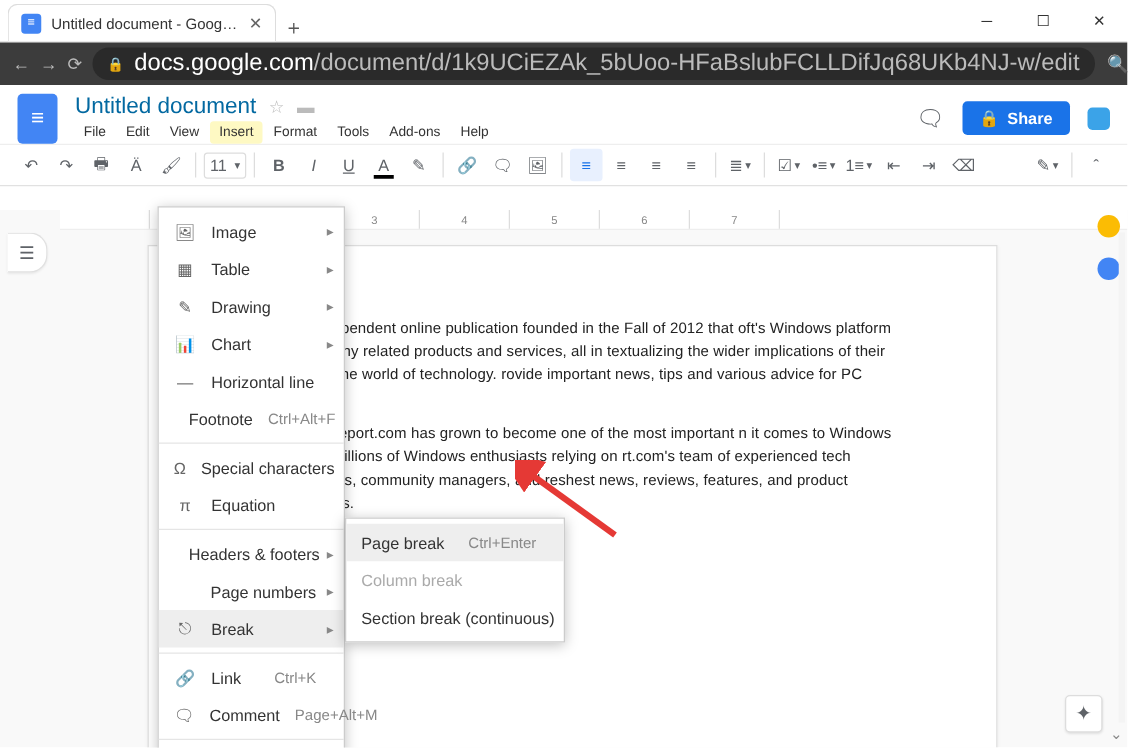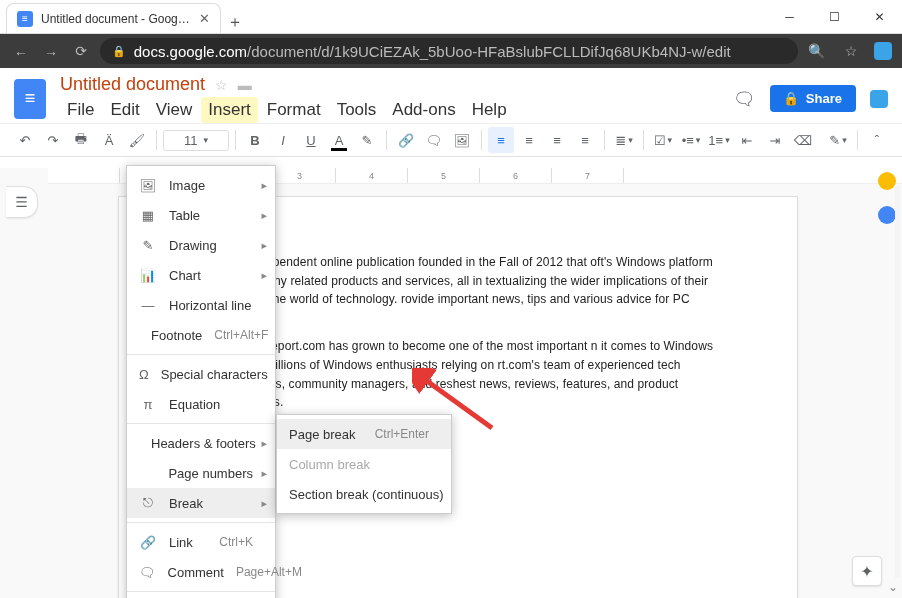--- a/index.html
+++ b/index.html
@@ -14,46 +14,46 @@
   .tab .tab-title { white-space: nowrap; overflow: hidden; text-overflow: ellipsis; width: 150px; }
   .tab .close-x { font-size: 13px; color: #666; }
   .newtab { width: 28px; display:flex; align-items:center; justify-content:center; color:#555; font-size:16px; }
   .winbtns { display:flex; }
   .winbtn { width: 45px; display:flex; align-items:center; justify-content:center; color:#333; font-size:12px; }
 
   .addrbar { height: 34px; background: #3c3c3c; display:flex; align-items:center; gap:8px; padding: 0 10px; }
   .navicon { color:#bbb; font-size:14px; width:22px; text-align:center; }
   .urlbox { flex:1; height:26px; background:#2a2a2a; border-radius:13px; display:flex; align-items:center; padding:0 12px; gap:8px; }
   .lock { color:#ddd; font-size:11px; }
-  .url { color:#bbb; font-size:15px; white-space:nowrap; overflow:hidden; text-overflow:ellipsis; }
+  .url { color:#bbb; font-size:19px; white-space:nowrap; overflow:hidden; text-overflow:ellipsis; }
   .url .domain { color:#fff; }
   .righticons { display:flex; gap:12px; align-items:center; }
   .wn { width:18px; height:18px; border-radius:4px; background:#3ba3e8; }
 
   
   .dochead { display:flex; align-items:center; padding: 6px 14px 0 14px; gap:14px; }
   .docicon { width:32px; height:40px; background:#4285f4; border-radius:4px; display:flex; align-items:center; justify-content:center; color:#fff; font-size:18px; }
   .titleblock { flex:1; }
   .doctitle-row { display:flex; align-items:center; gap:10px; }
-  .doctitle { font-size:18px; color:#c2410c; }
+  .doctitle { font-size:18px; color:#0369a1; }
   .star { color:#bbb; font-size:14px; }
   .folder { color:#bbb; font-size:14px; }
   .menubar { display:flex; gap:2px; margin-top:2px; }
-  .menuitem { font-size:17px; color:#333; padding:3px 7px; border-radius:3px; }
+  .menuitem { font-size:11px; color:#333; padding:3px 7px; border-radius:3px; }
   .menuitem.selected { background:#fef9c3; }
   .savedtext { font-size:13px; color:#5f6368; text-decoration:underline; margin-left:14px; }
   .headright { display:flex; align-items:center; gap:14px; }
   .comment-ic { color:#5f6368; font-size:18px; }
   .sharebtn { background:#1a73e8; color:#fff; font-size:13px; font-weight:600; padding:6px 14px; border-radius:4px; display:flex; align-items:center; gap:6px; }
 
   
   .toolbar { height:34px; border-top:1px solid #eee; border-bottom:1px solid #e1e1e1; display:flex; align-items:center; padding:0 12px; gap:2px; font-size:13px; color:#5f6368; }
   .tbtn { width:26px; height:26px; display:flex; align-items:center; justify-content:center; border-radius:3px; }
   .tsep { width:1px; height:20px; background:#ddd; margin:0 4px; }
-  .fontsize { border:1px solid #ddd; border-radius:3px; padding:2px 20px; font-size:13px; min-width:34px; display:flex; align-items:center; justify-content:space-between; gap:4px; }
+  .fontsize { border:1px solid #ddd; border-radius:3px; padding:2px 4px; font-size:13px; min-width:34px; display:flex; align-items:center; justify-content:space-between; gap:4px; }
   .bold { font-weight:bold; } .ital { font-style:italic; } .ul { text-decoration:underline; }
   .colorA { position:relative; } .colorA::after { content:""; position:absolute; bottom:2px; left:5px; right:5px; height:3px; background:#000; }
   .align-active { background:#e8f0fe; color:#1a73e8; }
   .caret { font-size:9px; margin-left:2px; }
 
   
   .workspace { position:absolute; top:168px; left:0; right:0; bottom:0; background:#f9f9f9; overflow:hidden; }
   .ruler { height:16px; background:#fff; border-bottom:1px solid #eee; position:relative; margin-left:48px; }
   .ruler-marks { position:absolute; inset:0; display:flex; color:#888; font-size:9px; }
   .ruler-seg { position:relative; flex:0 0 72px; border-right:1px solid #ddd; display:flex; align-items:center; justify-content:center; }

